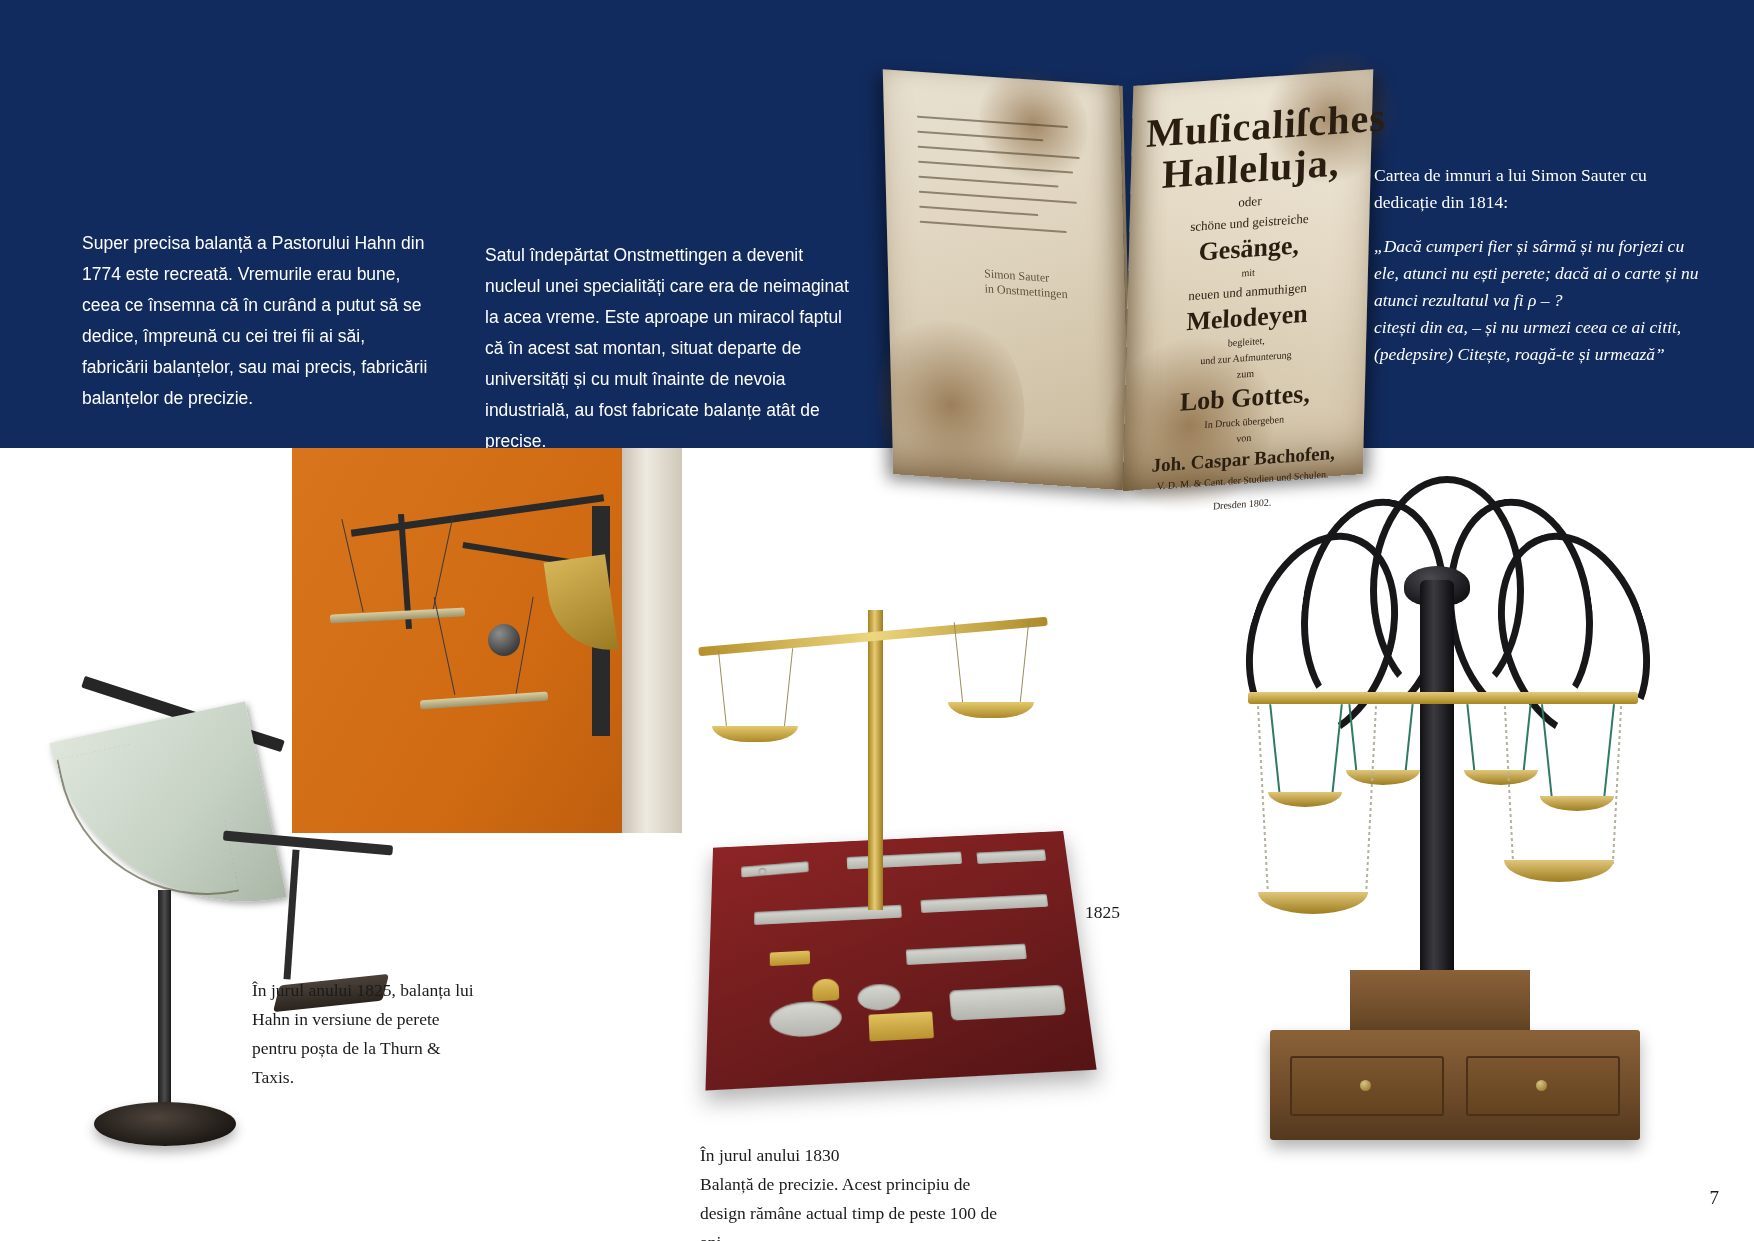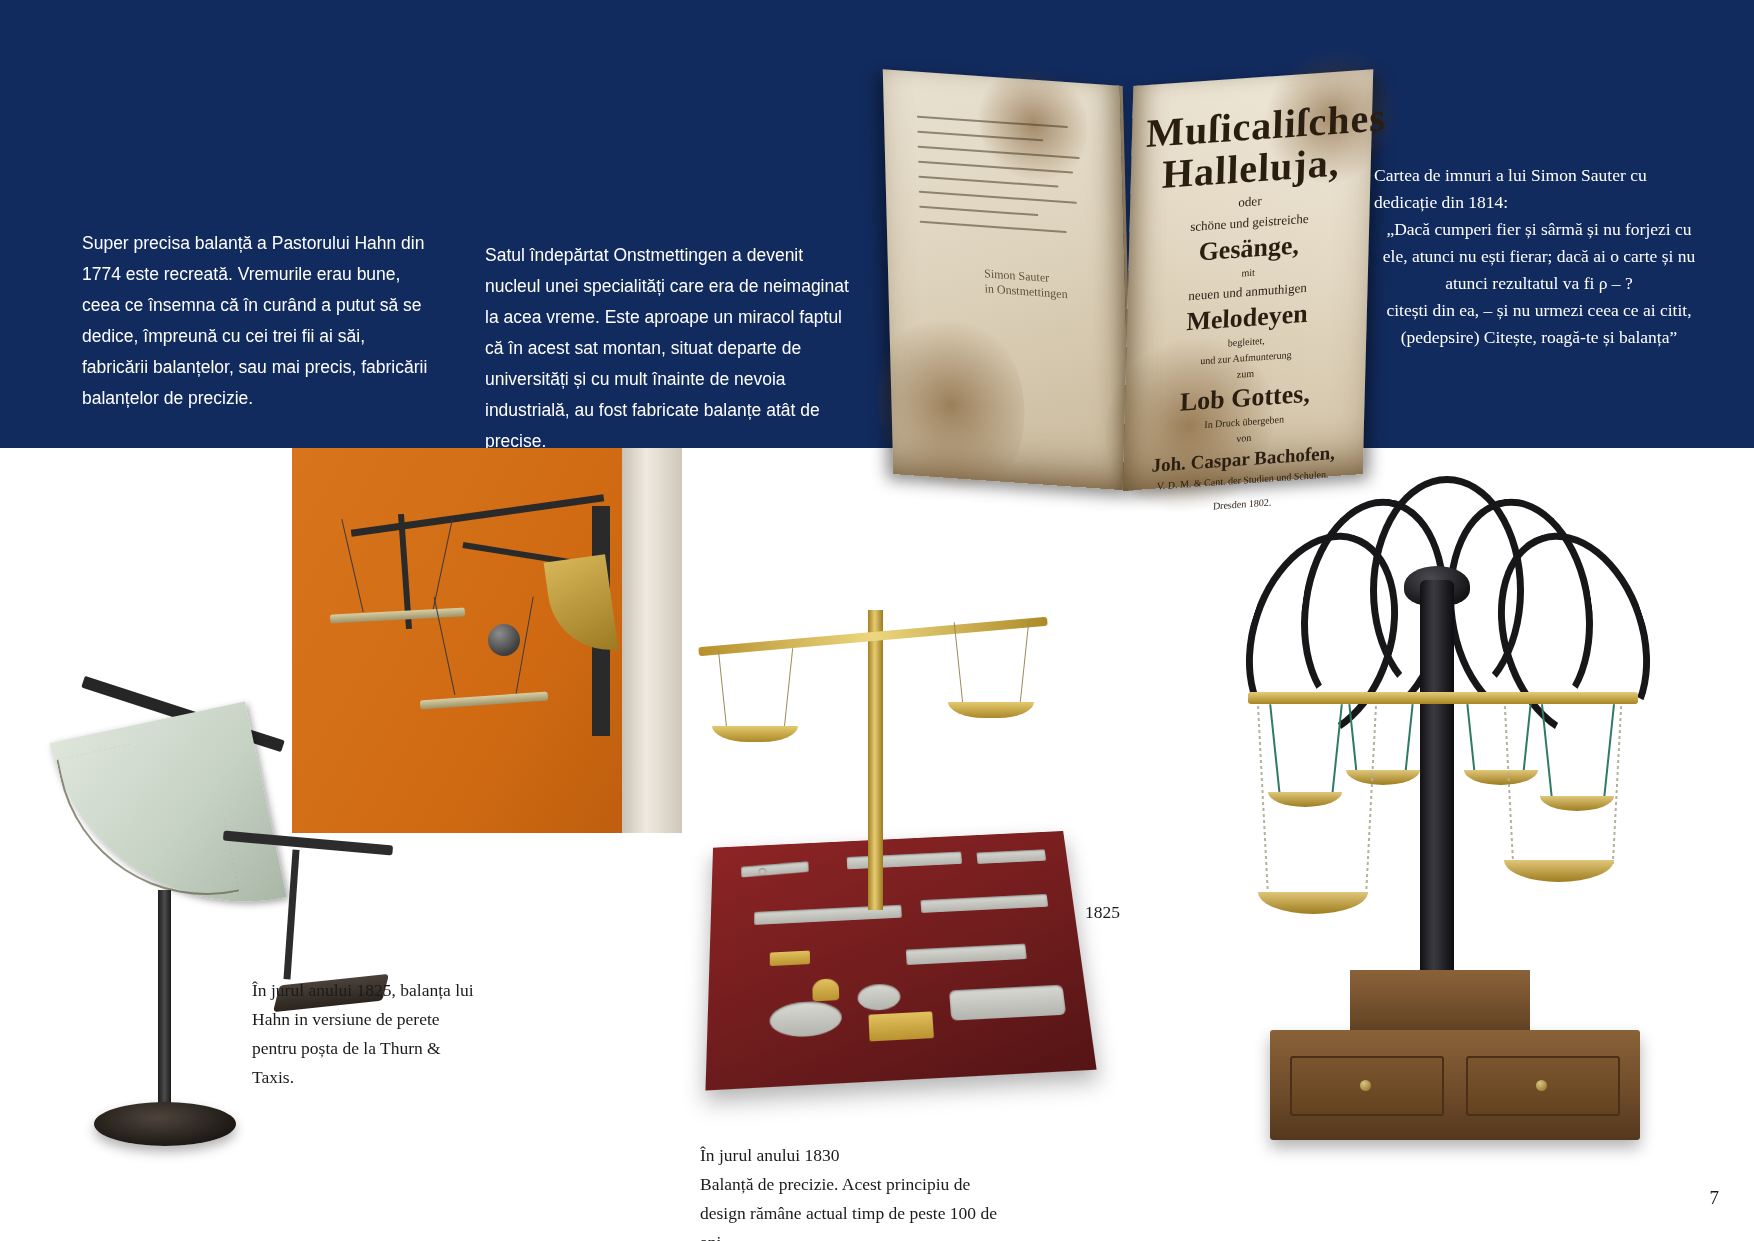--- a/index.html
+++ b/index.html
@@ -46,21 +46,22 @@
     position: absolute;
     left: 1374px;
     top: 162px;
     width: 330px;
     color: #ffffff;
     font-family: "Liberation Serif", serif;
     font-size: 17.5px;
     line-height: 27px;
   }
   .book-caption .quote {
-    text-align: center;
+    font-style: italic;
+    margin-top: 17px;
   }
   .book-caption .quote p { margin: 0; }
 
   
   .caption {
     position: absolute;
     color: #1b1b1b;
     font-family: "Liberation Serif", serif;
     font-size: 17.5px;
     line-height: 29px;
@@ -446,24 +447,24 @@
         <div class="tp-tiny">V. D. M. &amp; Cant. der Studien und Schulen.</div>
         <div class="tp-tiny" style="margin-top:10px">Dresden 1802.</div>
       </div>
     </div>
   </div>
 
   <div class="book-caption">
     <div>Cartea de imnuri a lui Simon Sauter cu dedicație din 1814:</div>
     <div class="quote">
       <p>„Dacă cumperi fier și sârmă și nu forjezi cu</p>
-      <p>ele, atunci nu ești fierar; dacă ai o carte și nu</p>
+      <p>ele, atunci nu ești perete; dacă ai o carte și nu</p>
       <p>atunci rezultatul va fi ρ – ?</p>
       <p>citești din ea, – și nu urmezi ceea ce ai citit,</p>
-      <p>(pedepsire) Citește, roagă-te și balanța”</p>
+      <p>(pedepsire) Citește, roagă-te și urmează”</p>
     </div>
   </div>
 
   <div class="photo-1810">
     <div class="wall-strip"></div>
 
     <div class="arm1810" style="left:300px;top:58px;width:18px;height:230px;"></div>
 
     <div class="arm1810" style="left:58px;top:64px;width:255px;height:7px;transform:rotate(-8deg);"></div>
 

